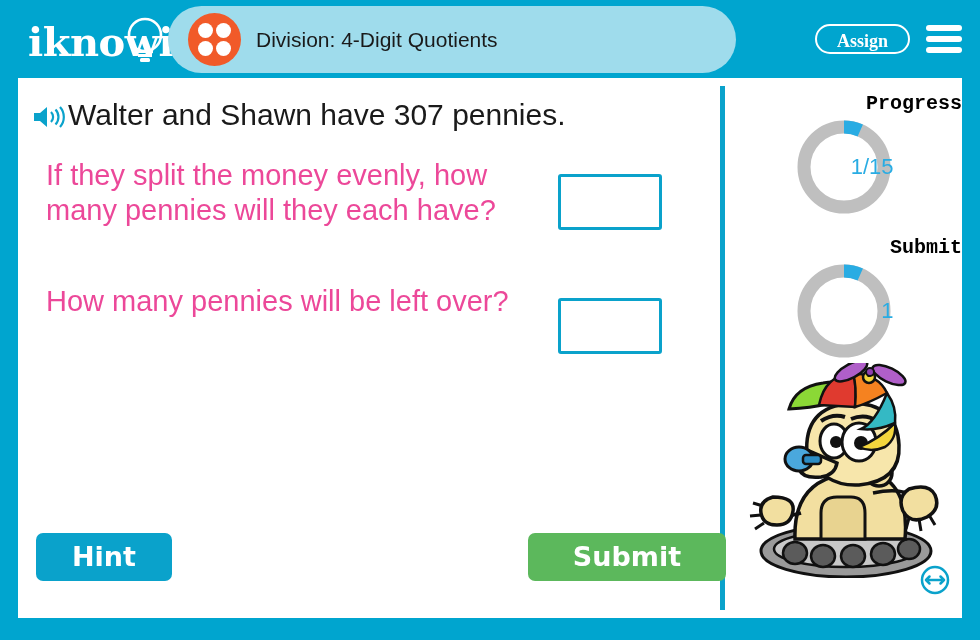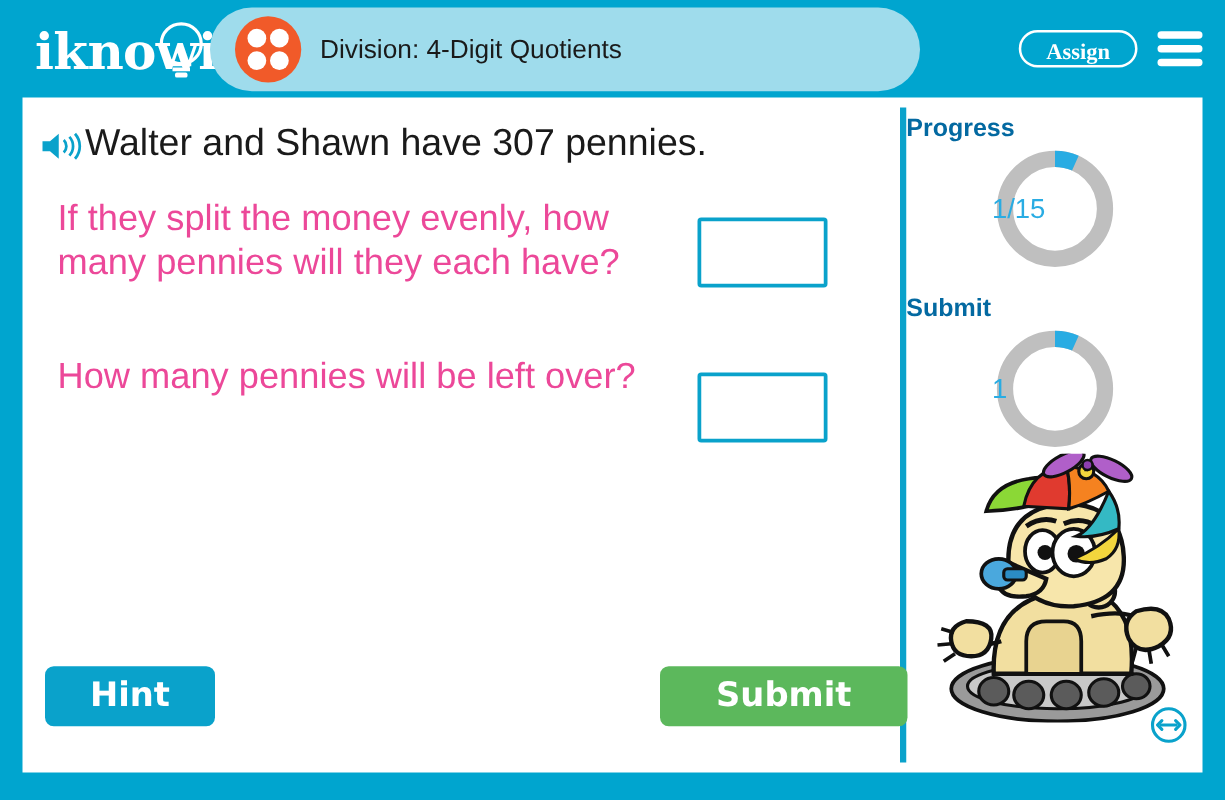--- a/index.html
+++ b/index.html
@@ -227,42 +227,42 @@
   }
   .gauge-block {
     position: absolute;
     left: 0;
     width: 237px;
   }
   #progress-block { top: 14px; }
   #score-block { top: 158px; }
 
   .gauge-label {
-    text-align: left;
-    font-family: Liberation Sans, sans-serif;
+    text-align: right;
+    font-family: Liberation Mono, monospace;
     font-weight: bold;
     font-size: 20px;
-    color: #0369a1;
+    color: #000000;
     margin-bottom: 2px;
   }
   .gauge-wrap {
     position: relative;
     width: 100px; height: 100px;
     margin: 0 auto;
   }
   .gauge-wrap svg {
     position: absolute;
     left: 0; top: 0;
   }
   .gauge-value {
     position: absolute;
     left: 0; top: 0;
     width: 100px; height: 100px;
     line-height: 100px;
-    text-align: left;
+    text-align: right;
     font-family: "Liberation Sans", sans-serif;
     font-size: 22px;
     color: #29ace3;
   }
 
   
   #mascot {
     position: absolute;
     left: 18px; top: 285px;
     width: 205px; height: 215px;

